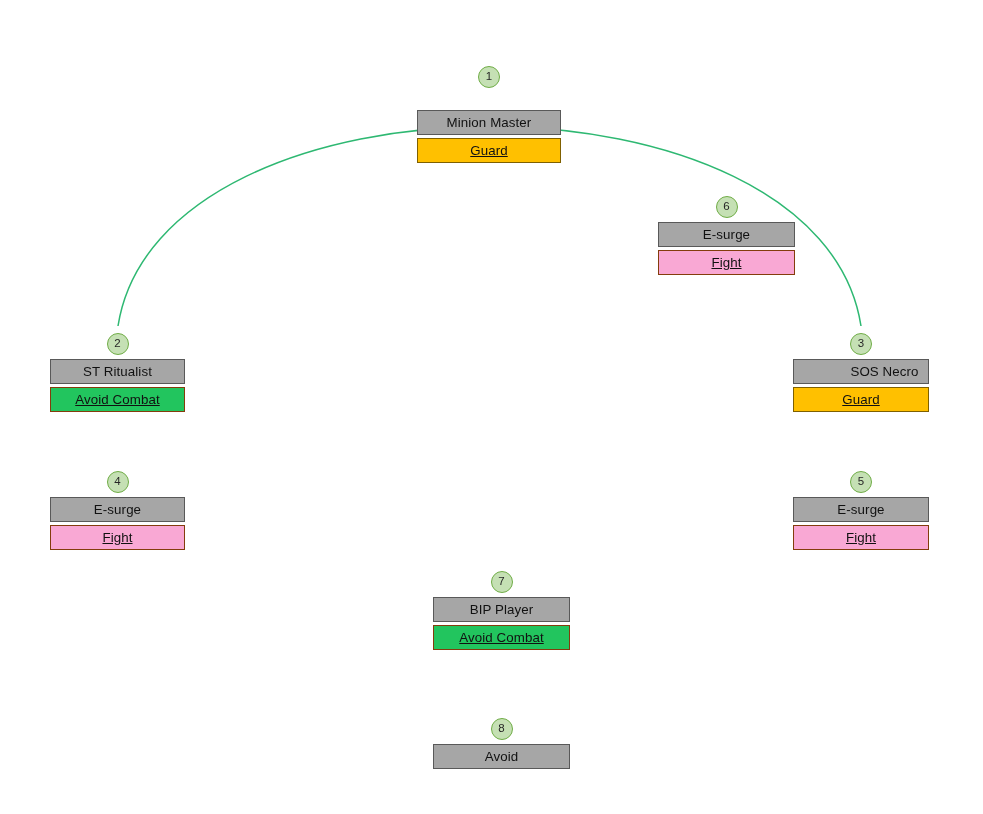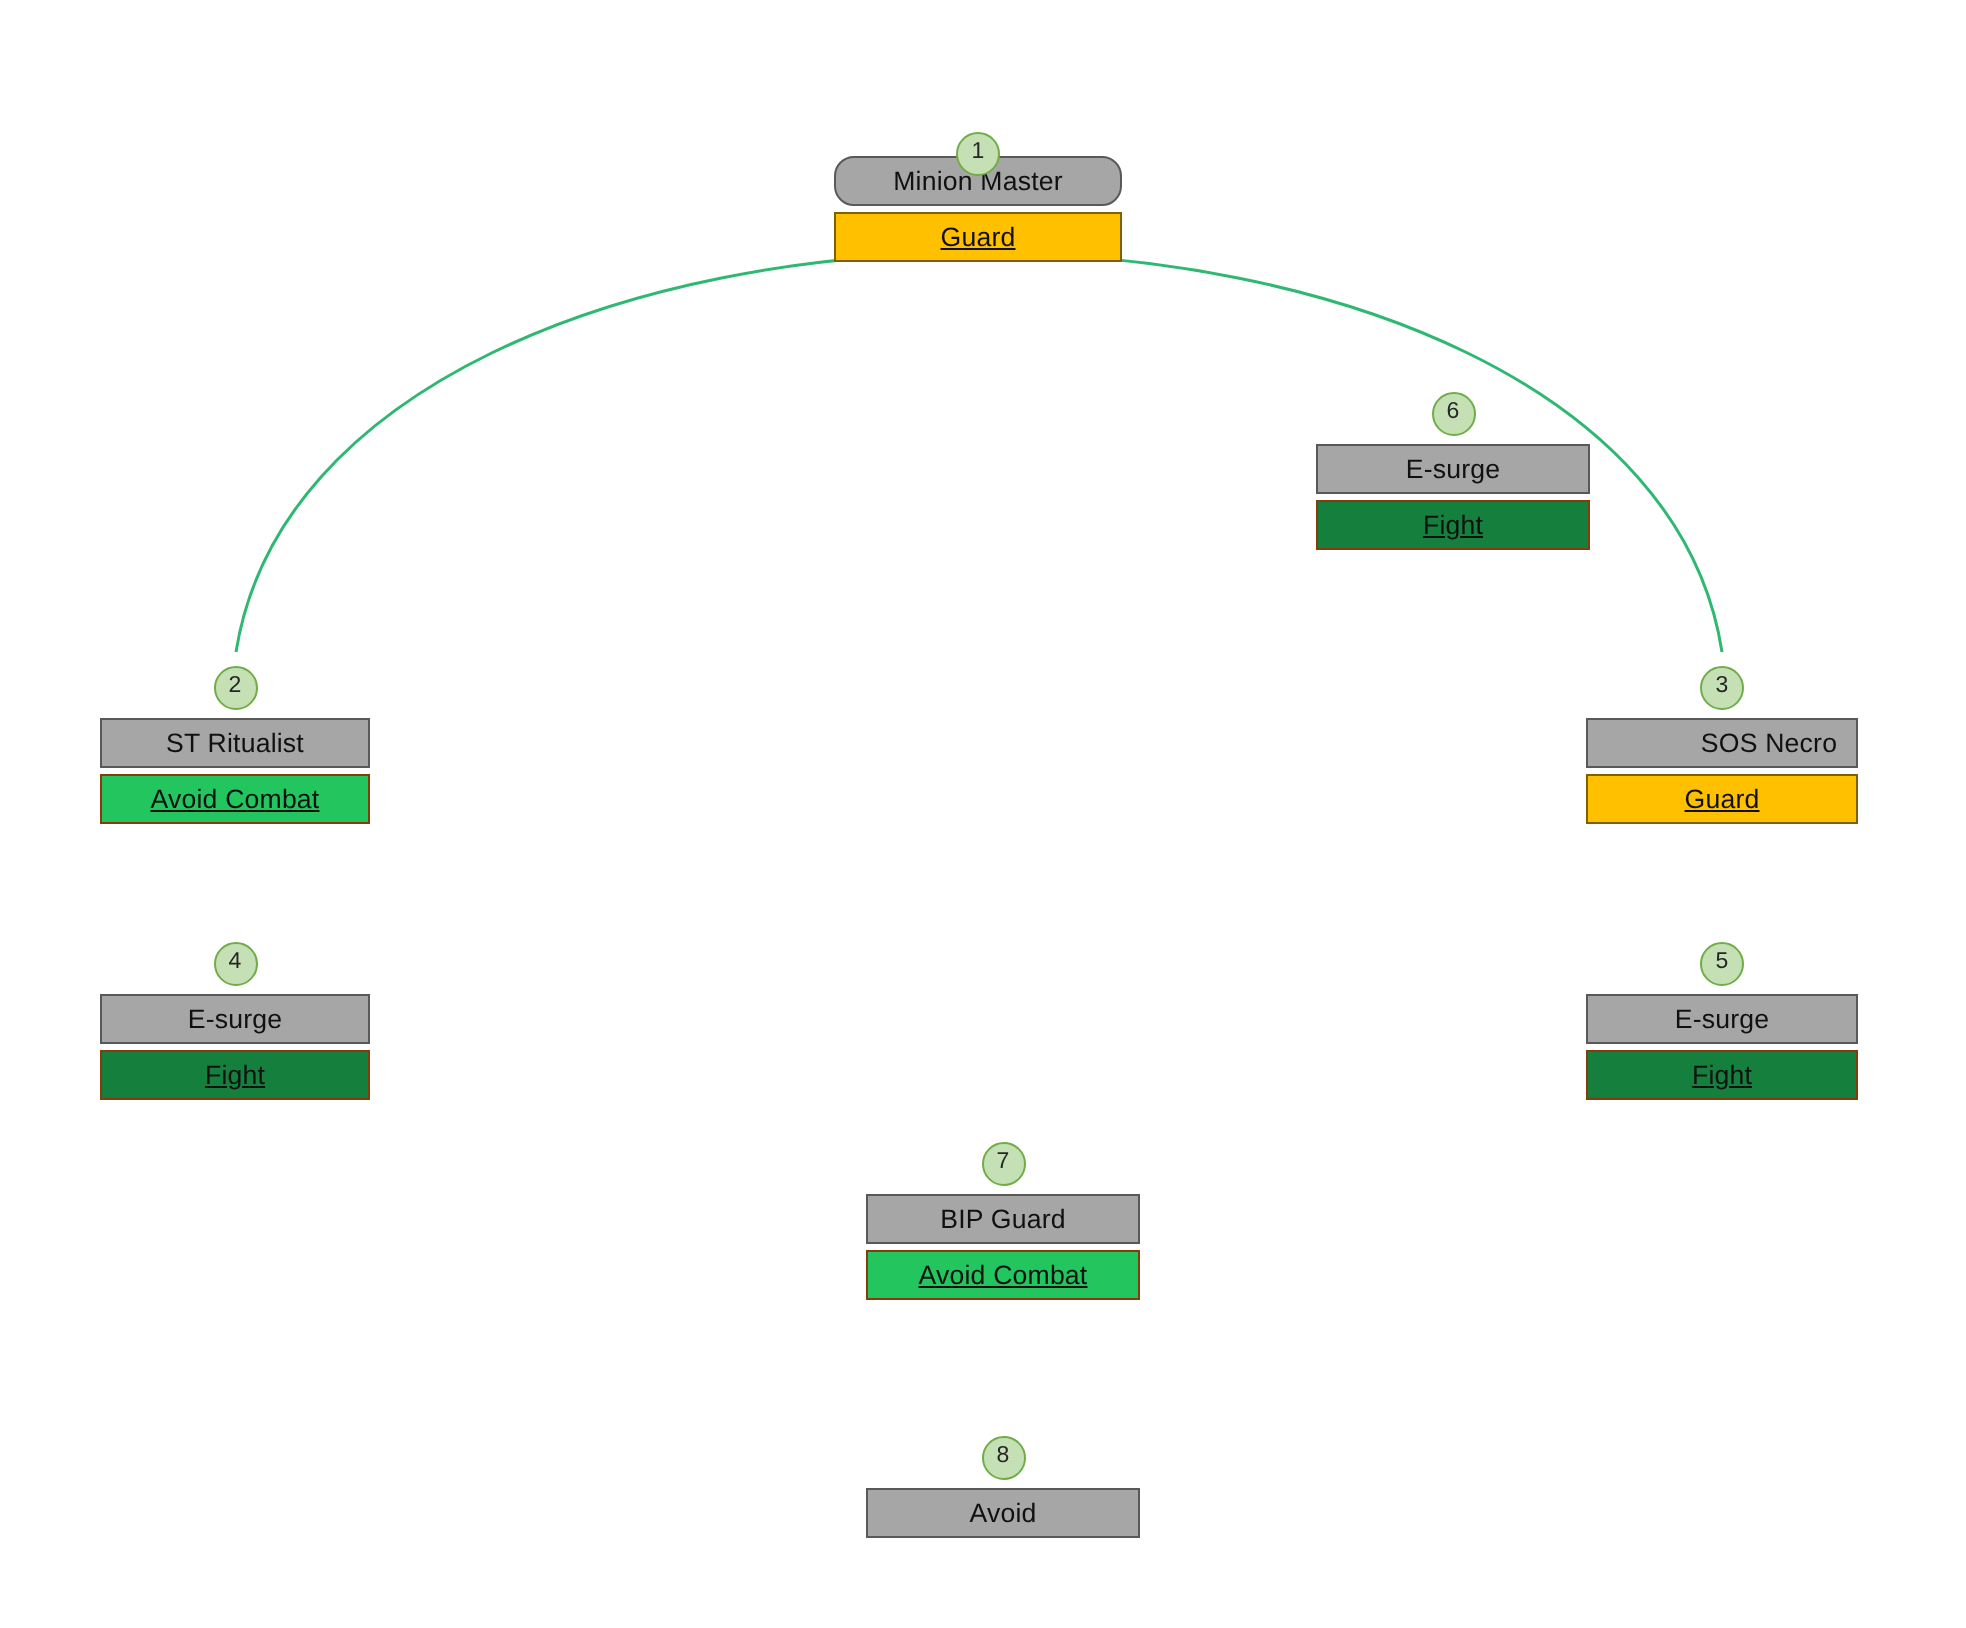--- a/index.html
+++ b/index.html
@@ -76,21 +76,21 @@
     color: #111111;
     letter-spacing: 0.1px;
     border: 1.7px solid #843c0c;
     text-decoration: underline;
   }
   .status-guard {
     background: #ffc000;
     border-color: #7f6000;
   }
   .status-fight {
-    background: #15803d;
+    background: #f9a8d4;
     border-color: #843c0c;
   }
   .status-avoid {
     background: #22c55e;
     border-color: #843c0c;
   }
 </style>
 </head>
 <body>
 
@@ -98,21 +98,21 @@
 
   <svg id="edges" viewBox="0 0 983 814" xmlns="http://www.w3.org/2000/svg">
     <g id="edge-group">
         <path d="M 118 326 C 160 60, 820 60, 861 326" fill="none" stroke="#2eb872" stroke-width="1.5"></path>
       </g>
   </svg>
 
   <div id="nodes-layer">
       <div class="node" style="left: 417px; top: 66px; width: 144px;">
         <div class="badge">1</div>
-        <div class="header-box" style="margin-top: 12px; border-radius: 10px;">Minion Master</div>
+        <div class="header-box" style="margin-top: 44px;">Minion Master</div>
         <div class="status-box status-guard">Guard</div>
       </div>
       <div class="node" style="left: 50px; top: 333px; width: 135px;">
         <div class="badge">2</div>
         <div class="header-box" style="margin-top: 26px;">ST Ritualist</div>
         <div class="status-box status-avoid">Avoid Combat</div>
       </div>
       <div class="node" style="left: 793px; top: 333px; width: 136px;">
         <div class="badge">3</div>
         <div class="header-box" style="margin-top: 26px; padding-left: 47px;">SOS Necro</div>
@@ -128,21 +128,21 @@
         <div class="header-box" style="margin-top: 26px;">E-surge</div>
         <div class="status-box status-fight">Fight</div>
       </div>
       <div class="node" style="left: 658px; top: 196px; width: 137px;">
         <div class="badge">6</div>
         <div class="header-box" style="margin-top: 26px;">E-surge</div>
         <div class="status-box status-fight">Fight</div>
       </div>
       <div class="node" style="left: 433px; top: 571px; width: 137px;">
         <div class="badge">7</div>
-        <div class="header-box" style="margin-top: 26px;">BIP Guard</div>
+        <div class="header-box" style="margin-top: 26px;">BIP Player</div>
         <div class="status-box status-avoid">Avoid Combat</div>
       </div>
       <div class="node" style="left: 433px; top: 718px; width: 137px;">
         <div class="badge">8</div>
         <div class="header-box" style="margin-top: 26px;">Avoid</div>
       </div>
     </div>
 
 </div>
 

